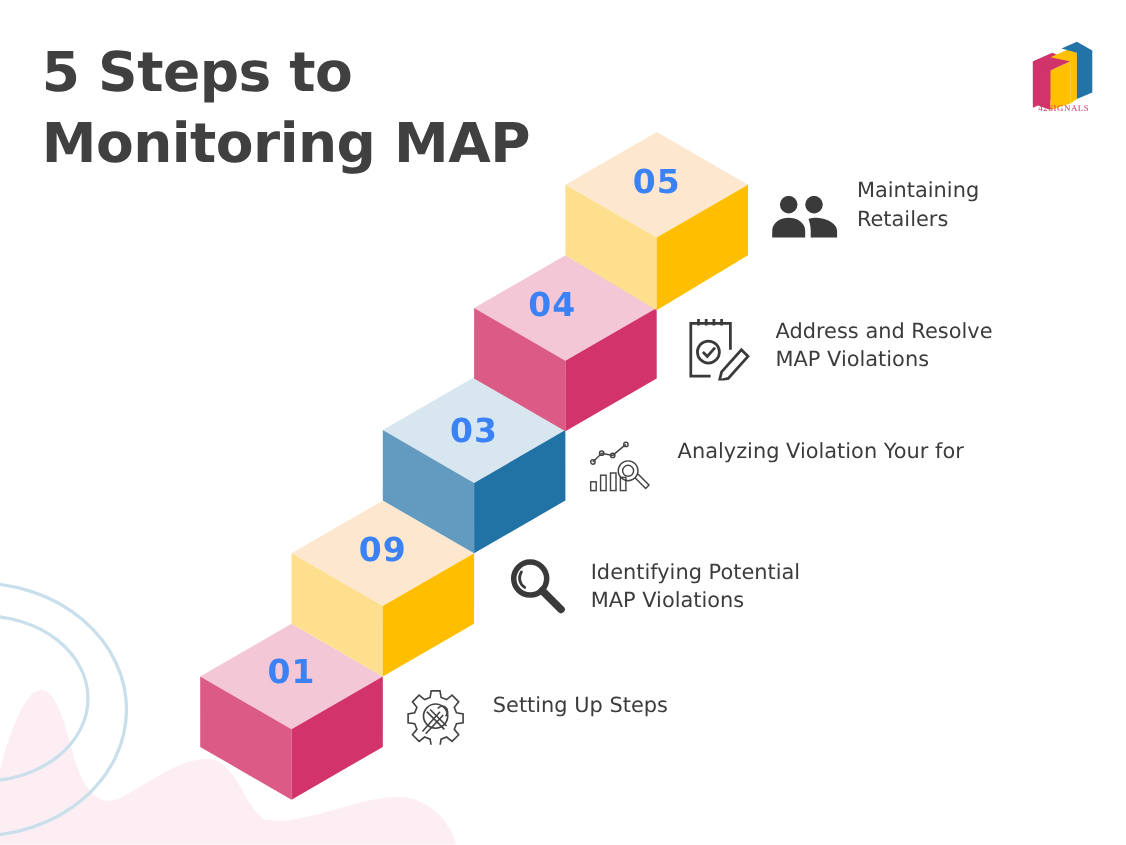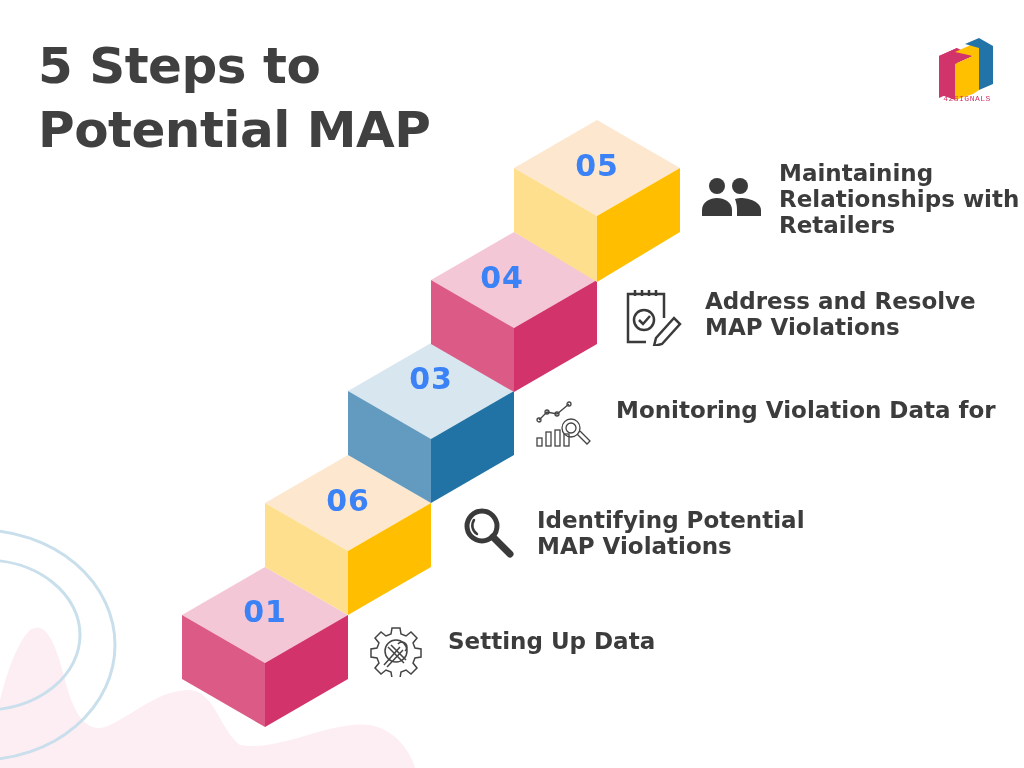--- a/index.html
+++ b/index.html
@@ -12,48 +12,48 @@
   .bg-svg { position: absolute; left: 0; top: 0; width: 1024px; height: 768px; }
   .title {
     position: absolute; left: 38px; top: 34px; margin: 0;
     font-family: "DejaVu Sans", sans-serif; font-weight: bold;
     font-size: 50px; line-height: 64px; color: #404040; letter-spacing: -0.5px;
   }
   .title span { display: block; }
   .logo { position: absolute; left: 935px; top: 30px; width: 62px; height: 80px; }
   .logo-text {
     position: absolute; left: 936px; top: 94px; width: 62px; text-align: center;
-    font-size: 8px; letter-spacing: 0.5px; color: #d1346b; font-family: Liberation Mono, monospace;
+    font-size: 8px; letter-spacing: 0.5px; color: #d1346b; font-family: Liberation Serif, serif;
   }
   .cubes { position: absolute; left: 0; top: 0; width: 1024px; height: 768px; }
   .cube-num {
     position: absolute; width: 100px; text-align: center;
     font-family: "DejaVu Sans", sans-serif; font-weight: bold; font-size: 30px;
     color: #3b82f6; letter-spacing: 1px;
   }
   .step-label {
     position: absolute; margin: 0;
-    font-family: "DejaVu Sans", sans-serif; font-size: 23px; line-height: 26px;
-    color: #3c3c3c; font-weight: bold;
+    font-family: "DejaVu Sans", sans-serif; font-size: 19px; line-height: 26px;
+    color: #3c3c3c; font-weight: normal;
   }
   .step-label span { display: block; }
   .step-icon { position: absolute; }
 </style>
 </head>
 <body>
 
 <svg class="bg-svg" viewBox="0 0 1024 768">
   <path d="M0,768 L0,700 C10,660 20,640 30,630 C45,620 55,640 65,680 C75,720 90,735 110,725 C140,710 160,690 190,690 C215,692 220,730 240,745 C280,752 330,720 370,725 C395,730 410,750 415,768 Z" fill="#fdeef3"></path>
   <ellipse cx="-20" cy="645" rx="135" ry="115" fill="none" stroke="#c9dfec" stroke-width="3"></ellipse>
   <ellipse cx="-15" cy="635" rx="95" ry="75" fill="none" stroke="#c9dfec" stroke-width="3"></ellipse>
 </svg>
 
 <h1 class="title">
   <span>5 Steps to</span>
-  <span>Potential MAP</span>
+  <span>Monitoring MAP</span>
 </h1>
 
 <svg class="logo" viewBox="0 0 62 64">
   <polygon points="4,18 22,10 22,52 4,60" fill="#d1346b"></polygon>
   <polygon points="4,18 22,10 38,18 20,26" fill="#d1346b"></polygon>
   <polygon points="20,14 38,6 44,10 44,52 38,56 38,18" fill="#ffc000"></polygon>
   <polygon points="30,6 44,0 58,8 58,46 44,52 44,10" fill="#2273a8"></polygon>
   <polygon points="4,18 20,26 20,62 4,56" fill="#d1346b"></polygon>
   <polygon points="20,26 38,18 38,56 20,62" fill="#ffc000"></polygon>
 </svg>
@@ -86,34 +86,34 @@
   </g>
 
   <g>
     <polygon points="597,120 680,168 597,216 514,168" fill="#fde8cf"></polygon>
     <polygon points="514,168 597,216 597,282 514,232" fill="#fddf8d"></polygon>
     <polygon points="597,216 680,168 680,232 597,282" fill="#ffbf00"></polygon>
   </g>
 </svg>
 
 <div class="cube-num" style="left:215px; top:594px;">01</div>
-<div class="cube-num" style="left:298px; top:483px;">06</div>
-<div class="cube-num" style="left:381px; top:361px;">03</div>
+<div class="cube-num" style="left:298px; top:483px;">09</div>
+<div class="cube-num" style="left:381px; top:375px;">03</div>
 <div class="cube-num" style="left:452px; top:260px;">04</div>
 <div class="cube-num" style="left:547px; top:148px;">05</div>
 
 <svg class="step-icon" style="left:370px; top:625px;" width="52" height="52" viewBox="0 0 52 52">
   <path d="M22,3 h8 l1,6 l5,2 l5,-4 l6,6 l-4,5 l2,5 l6,1 v8 l-6,1 l-2,5 l4,5 l-6,6 l-5,-4 l-5,2 l-1,6 h-8 l-1,-6 l-5,-2 l-5,4 l-6,-6 l4,-5 l-2,-5 l-6,-1 v-8 l6,-1 l2,-5 l-4,-5 l6,-6 l5,4 l5,-2 z" fill="none" stroke="#444" stroke-width="1.5"></path>
   <circle cx="26" cy="26" r="11" fill="none" stroke="#444" stroke-width="1.5"></circle>
   <path d="M14,40 L30,22 M17,42 L33,25" stroke="#444" stroke-width="1.5" fill="none"></path>
   <path d="M28,19 a5,5 0 1 1 7,7" stroke="#444" stroke-width="1.5" fill="none"></path>
   <path d="M18,22 L34,38 M21,20 L36,35" stroke="#444" stroke-width="1.5" fill="none"></path>
 </svg>
 <h3 class="step-label" style="left:448px; top:628px;">
-  <span>Setting Up Data</span>
+  <span>Setting Up Steps</span>
 </h3>
 
 <svg class="step-icon" style="left:462px; top:506px;" width="54" height="54" viewBox="0 0 54 54">
   <circle cx="20" cy="20" r="15" fill="none" stroke="#3a3a3a" stroke-width="5"></circle>
   <path d="M12,14 a10,10 0 0 0 3,14" fill="none" stroke="#3a3a3a" stroke-width="2.5" stroke-linecap="round"></path>
   <line x1="31" y1="31" x2="48" y2="48" stroke="#3a3a3a" stroke-width="7" stroke-linecap="round"></line>
 </svg>
 <h3 class="step-label" style="left:537px; top:507px;">
   <span>Identifying Potential</span>
   <span>MAP Violations</span>
@@ -129,21 +129,21 @@
     <rect x="2" y="38" width="5" height="8"></rect>
     <rect x="11" y="32" width="5" height="14"></rect>
     <rect x="20" y="30" width="5" height="16"></rect>
     <rect x="29" y="34" width="5" height="12"></rect>
     <circle cx="36" cy="28" r="9"></circle>
     <circle cx="36" cy="28" r="5"></circle>
     <path d="M42,34 L52,44 L55,41 L45,31"></path>
   </g>
 </svg>
 <h3 class="step-label" style="left:616px; top:397px;">
-  <span>Monitoring Violation Data for</span>
+  <span>Analyzing Violation Your for</span>
 </h3>
 
 <svg class="step-icon" style="left:624px; top:288px;" width="62" height="58" viewBox="0 0 62 58">
   <g fill="none" stroke="#3a3a3a" stroke-width="2.5">
     <path d="M40,30 V6 H4 V54 H22"></path>
     <line x1="11" y1="2" x2="11" y2="8"></line>
     <line x1="18" y1="2" x2="18" y2="8"></line>
     <line x1="25" y1="2" x2="25" y2="8"></line>
     <line x1="32" y1="2" x2="32" y2="8"></line>
     <circle cx="20" cy="32" r="10"></circle>
@@ -157,15 +157,14 @@
 </h3>
 
 <svg class="step-icon" style="left:700px; top:178px;" width="64" height="42" viewBox="0 0 64 42">
   <circle cx="17" cy="8" r="8" fill="#3a3a3a"></circle>
   <circle cx="40" cy="8" r="8" fill="#3a3a3a"></circle>
   <path d="M2,38 v-6 c0,-8 8,-12 15,-12 c7,0 15,4 15,12 v6 z" fill="#3a3a3a"></path>
   <path d="M35,21 c3,-1 5,-1 6,-1 c8,0 20,4 20,12 v6 h-24 v-6 c0,-5 -1,-8 -2,-11 z" fill="#3a3a3a"></path>
 </svg>
 <h3 class="step-label" style="left:779px; top:160px;">
   <span>Maintaining</span>
-  <span>Relationships with</span>
   <span>Retailers</span>
 </h3>
 
 </body></html>

